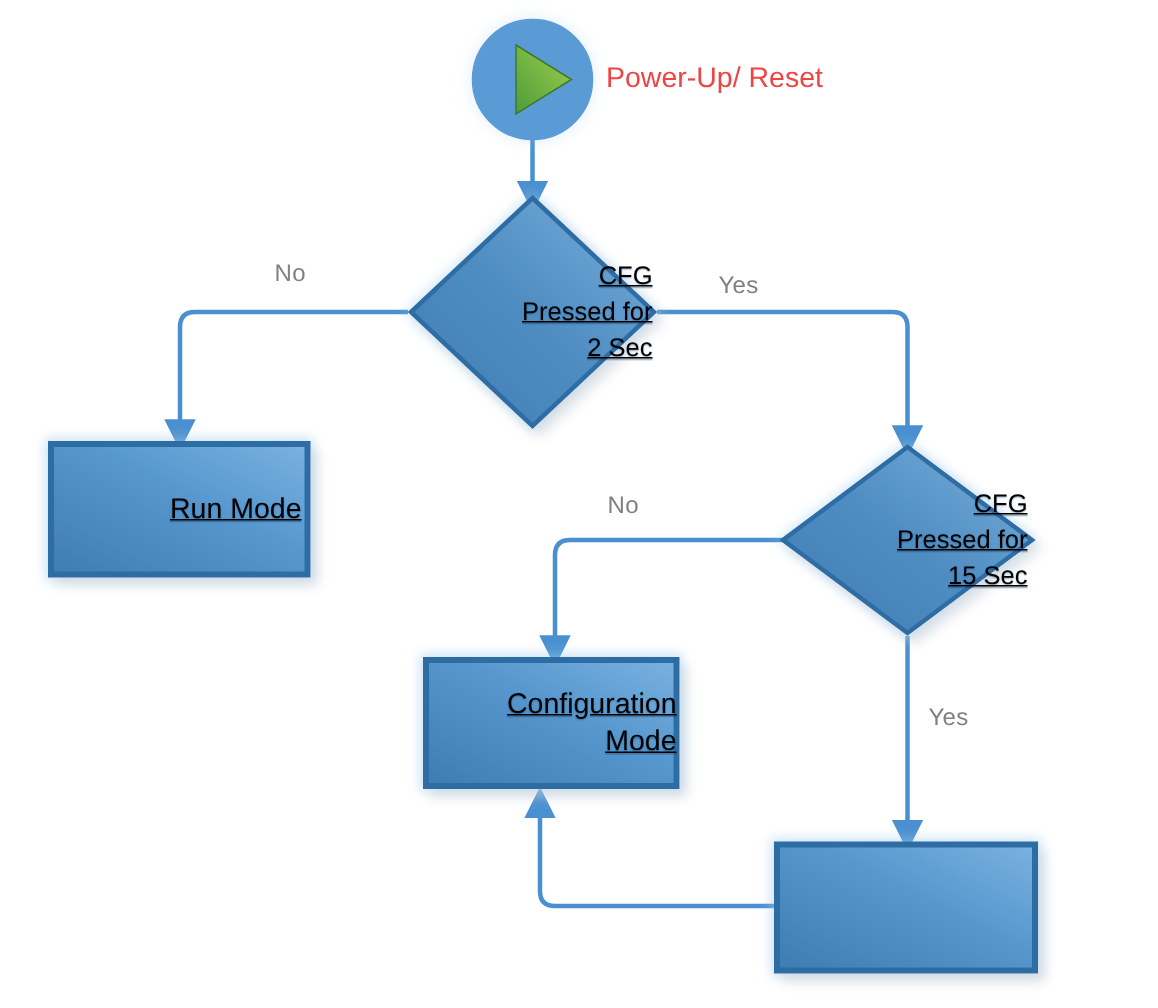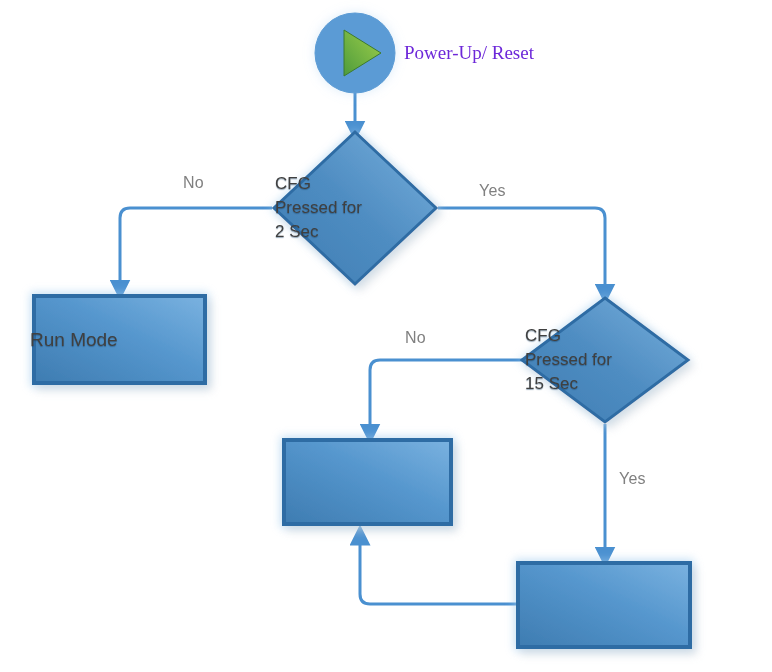--- a/index.html
+++ b/index.html
@@ -28,35 +28,36 @@
   .edge-label {
     position: absolute;
     color: #808080;
     font-size: 16px;
     font-family: "Liberation Sans", sans-serif;
     white-space: nowrap;
     letter-spacing: .2px;
   }
   .start-caption {
     position: absolute;
-    color: #6d28d9;
+    color: #ef4444;
     font-size: 19px;
-    font-family: Liberation Serif, serif;
+    font-family: Liberation Sans, sans-serif;
     white-space: nowrap;
   }
   .node-text {
     position: absolute;
-    color: #404040;
+    color: #000000;
     font-size: 19px;
     line-height: 25px;
-    text-align: left;
+    text-align: right;
     font-family: "Liberation Sans", sans-serif;
     text-shadow: 0 1px 1px rgba(20,60,95,.45);
     pointer-events: none;
     white-space: pre-line;
+    text-decoration: underline;
   }
   .diamond-text {
     font-size: 17px;
     line-height: 24px;
   }
 </style>
 </head>
 <body>
 
 <div id="canvas">
@@ -156,20 +157,22 @@
   <div class="node-text diamond-text" style="left:275px; top:172px; width:160px;">CFG
 Pressed for
 2 Sec</div>
 
   <div class="node-text" style="left:30px; top:327px; width:171px;">Run Mode</div>
 
   <div class="node-text diamond-text" style="left:525px; top:324px; width:160px;">CFG
 Pressed for
 15 Sec</div>
 
+  <div class="node-text" style="left:284px; top:457px; width:167px;">Configuration
+Mode</div>
 
 
   <div class="edge-label" style="left:183px; top:174px;">No</div>
 
   <div class="edge-label" style="left:479px; top:182px;">Yes</div>
 
   <div class="edge-label" style="left:405px; top:329px;">No</div>
 
   <div class="edge-label" style="left:619px; top:470px;">Yes</div>
 

